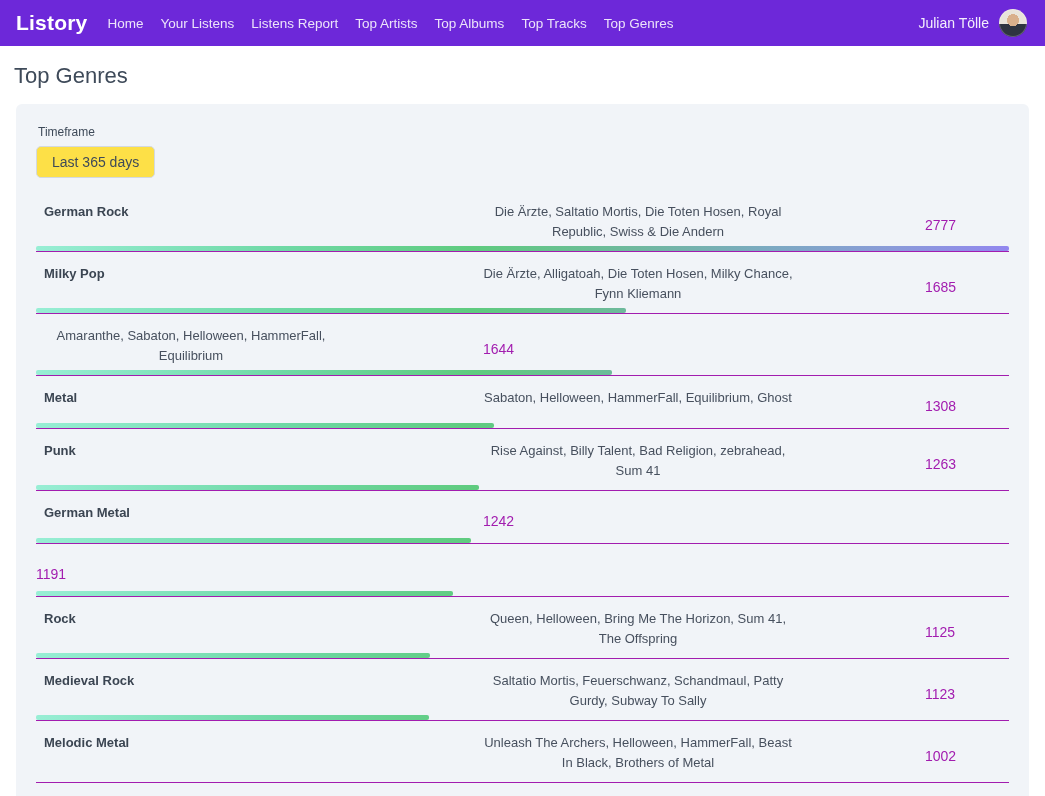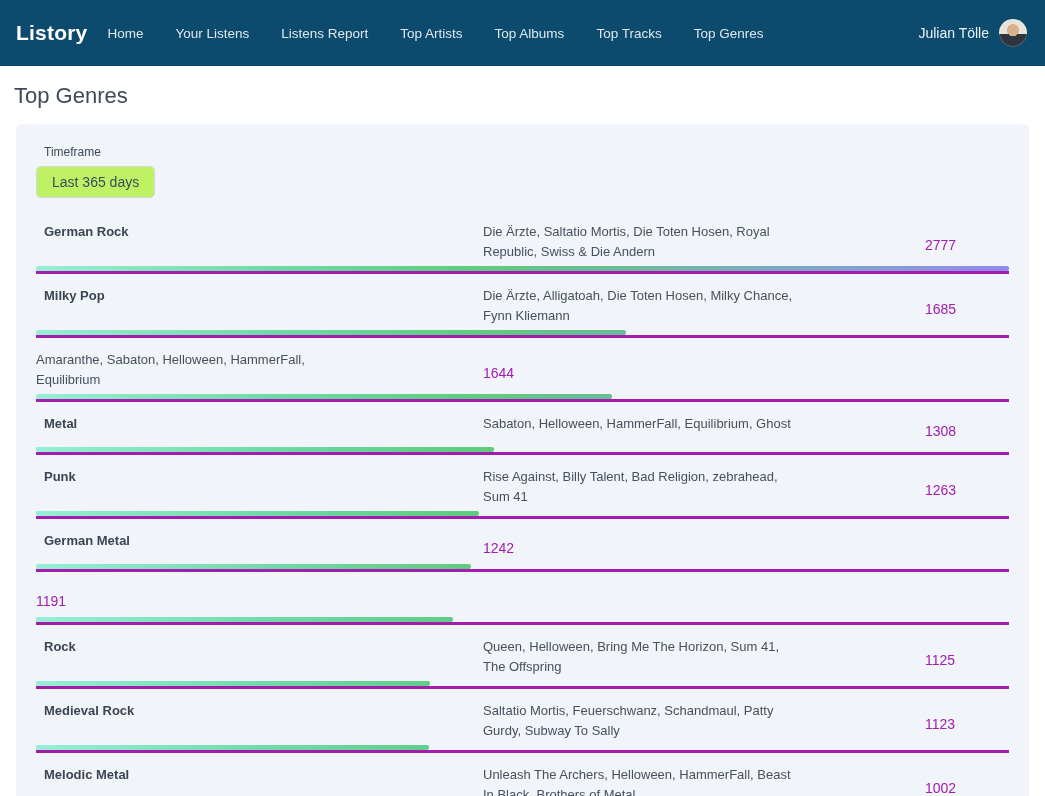--- a/index.html
+++ b/index.html
@@ -5,35 +5,35 @@
   * { margin: 0; padding: 0; box-sizing: border-box; }
   html, body { width: 1045px; height: 796px; overflow: hidden; }
   body {
     font-family: "Liberation Sans", sans-serif;
     background: #ffffff;
     color: #3e4a59;
   }
 
   
   .navbar {
-    height: 66px;
-    background: #0c4a6e;
+    height: 46px;
+    background: #6d28d9;
     display: flex;
     align-items: center;
     padding: 0 18px 0 16px;
   }
   .brand {
     color: #ffffff;
     font-size: 21px;
     font-weight: 700;
     letter-spacing: .2px;
     margin-right: 20px;
     cursor: pointer;
   }
-  .nav-items { display: flex; align-items: center; gap: 32px; text-align: center; }
+  .nav-items { display: flex; align-items: center; gap: 17px; text-align: center; }
   .nav-item {
     color: rgba(255,255,255,.87);
     font-size: 13.5px;
     text-decoration: none;
     cursor: pointer;
     white-space: nowrap;
   }
   .nav-spacer { flex: 1; }
   .nav-user {
     color: rgba(255,255,255,.92);
@@ -60,57 +60,58 @@
   .card {
     margin: 0 16px;
     background: #f1f4f8;
     border-radius: 6px;
     padding: 20px;
     min-height: 700px;
   }
   .filter-label {
     font-size: 12px;
     color: #3e4a59;
-    margin: 1px 0 7px 8px;
+    margin: 1px 0 7px 2px;
   }
   .timeframe-select {
     display: inline-block;
-    background: #bef264;
+    background: #fde047;
     border: 1px solid #d3d9e0;
     border-radius: 5px;
     padding: 7px 15px;
     font-size: 14px;
     color: #3e4a59;
     cursor: pointer;
     font-family: inherit;
   }
 
   
   .genres-table { margin-top: 12px; }
   .genre-row {
     display: grid;
     grid-template-columns: 447px 1fr 84px;
     position: relative;
-    border-bottom: 3px solid #a21caf;
+    border-bottom: 1px solid #a21caf;
     padding-top: 12px;
     min-height: 53px;
   }
   .cell-genre {
     font-size: 13px;
     font-weight: 700;
     color: #3b4552;
     padding-left: 8px;
     line-height: 20px;
   }
   .cell-artists {
     font-size: 13px;
     color: #47505e;
     line-height: 20px;
     max-width: 310px;
     padding-bottom: 9px;
+    text-align: center;
   }
   .cell-count {
     font-size: 14px;
     color: #a21caf;
     align-self: center;
     padding-bottom: 4px;
   }
   .bar-clip {
     position: absolute;
     left: 0; bottom: 0;

